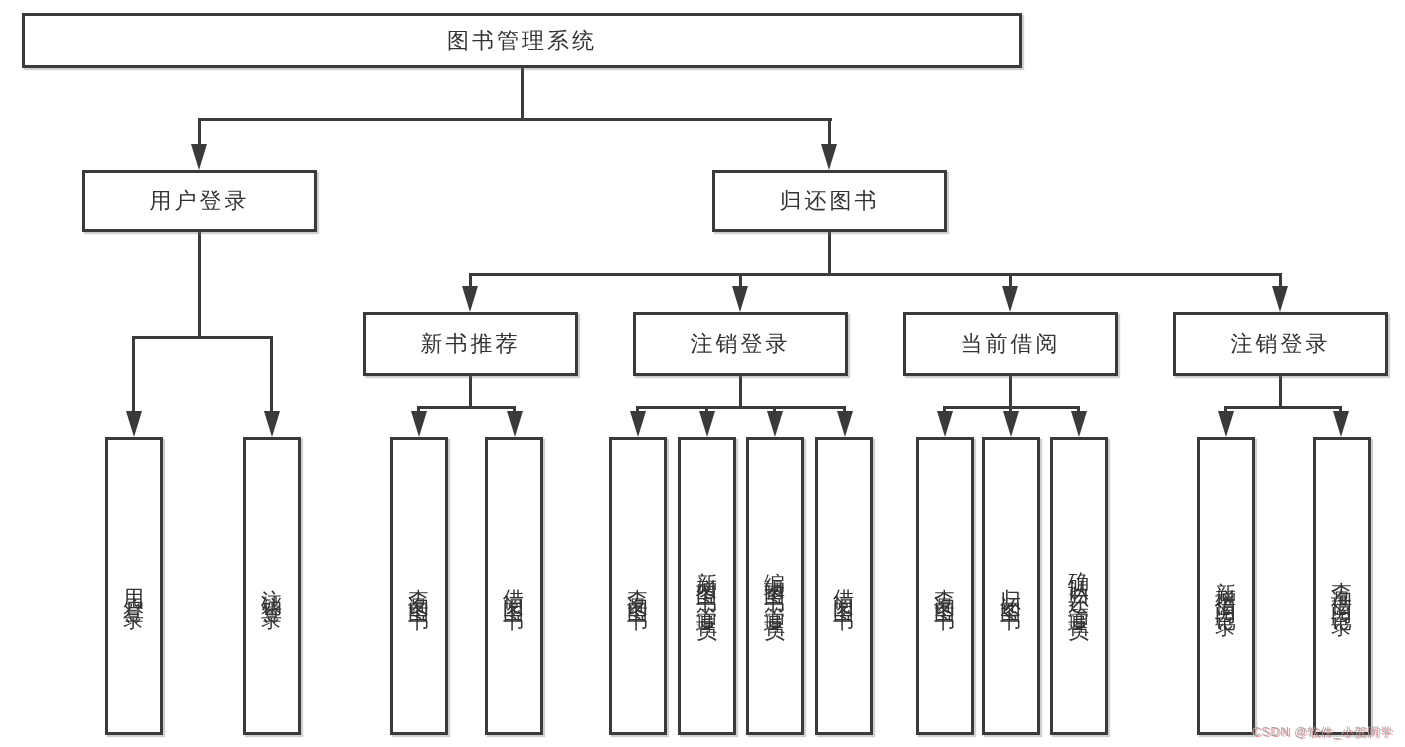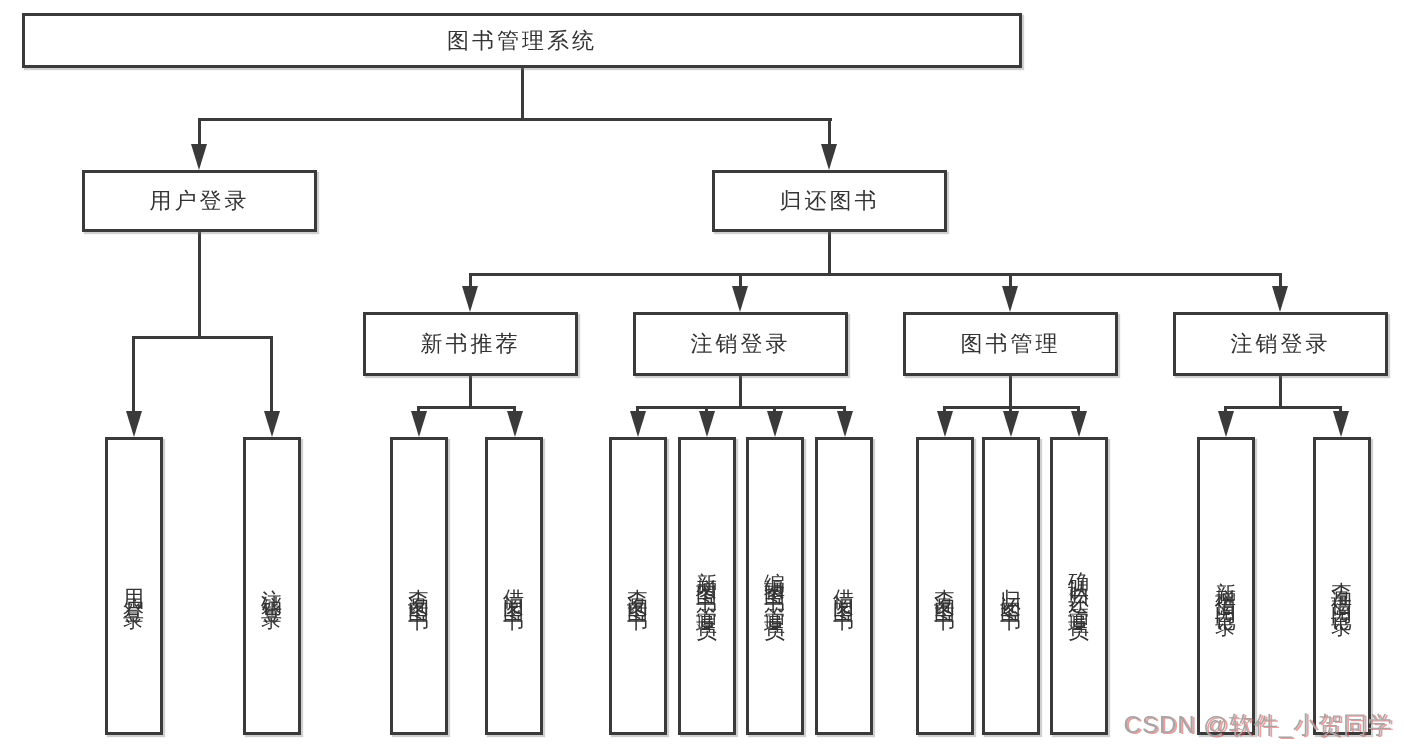--- a/index.html
+++ b/index.html
@@ -47,21 +47,21 @@
     position: absolute;
     width: 0; height: 0;
     border-left: 8px solid transparent;
     border-right: 8px solid transparent;
     border-top: 26px solid #3a3a3a;
   }
   .watermark {
     position: absolute;
     right: 12px;
     bottom: 6px;
-    font-size: 24px;
+    font-size: 12px;
     color: #a6a6a6;
     letter-spacing: 1px;
     text-shadow: 2px 1px 0 rgba(224, 75, 75, 0.55);
     white-space: nowrap;
   }
 </style>
 </head>
 <body>
 
 <div id="stage">
@@ -125,21 +125,21 @@
   <div class="arrow" style="left:1218px; top:411px;"></div>
   <div class="arrow" style="left:1333px; top:411px;"></div>
 
   <div class="node" style="left:22px; top:13px; width:1000px; height:55px;">图书管理系统</div>
 
   <div class="node" style="left:82px; top:170px; width:235px; height:62px;">用户登录</div>
   <div class="node" style="left:712px; top:170px; width:235px; height:62px;">归还图书</div>
 
   <div class="node" style="left:363px; top:312px; width:215px; height:64px;">新书推荐</div>
   <div class="node" style="left:633px; top:312px; width:215px; height:64px;">注销登录</div>
-  <div class="node" style="left:903px; top:312px; width:215px; height:64px;">图书管理</div>
+  <div class="node" style="left:903px; top:312px; width:215px; height:64px;">当前借阅</div>
   <div class="node" style="left:1173px; top:312px; width:215px; height:64px;">注销登录</div>
 
   <div class="vnode" style="left:105px; top:437px; width:58px; height:298px;">用户登录</div>
   <div class="vnode" style="left:243px; top:437px; width:58px; height:298px;">注销登录</div>
 
   <div class="vnode" style="left:390px; top:437px; width:58px; height:298px;">查询图书</div>
   <div class="vnode" style="left:485px; top:437px; width:58px; height:298px;">借阅图书</div>
 
   <div class="vnode" style="left:609px; top:437px; width:58px; height:298px;">查询图书</div>
   <div class="vnode" style="left:678px; top:437px; width:58px; height:298px;">新增图书（管理员）</div>

